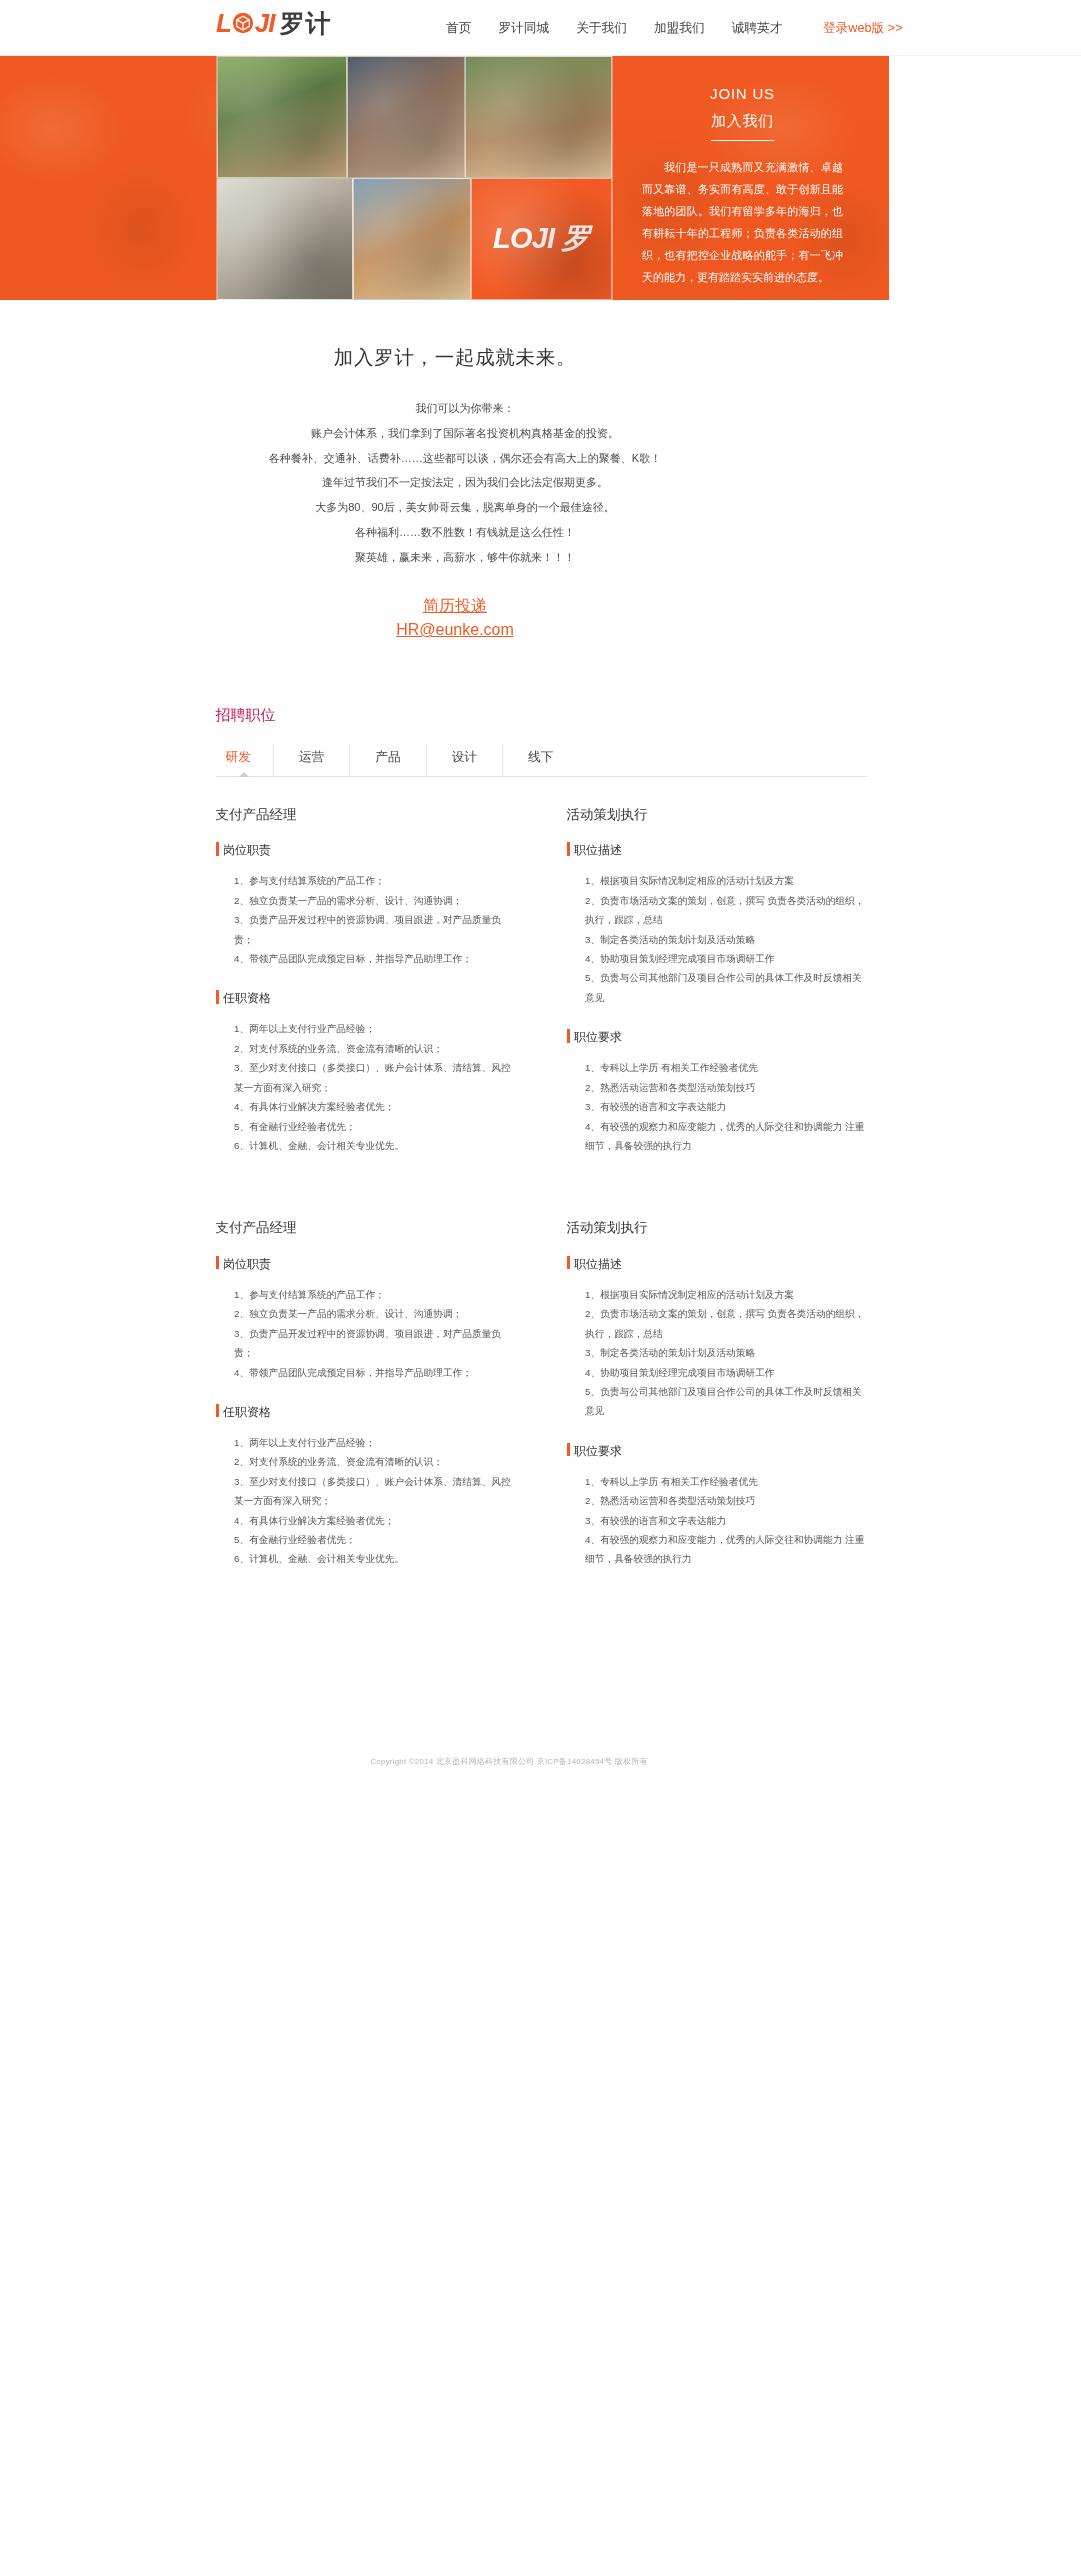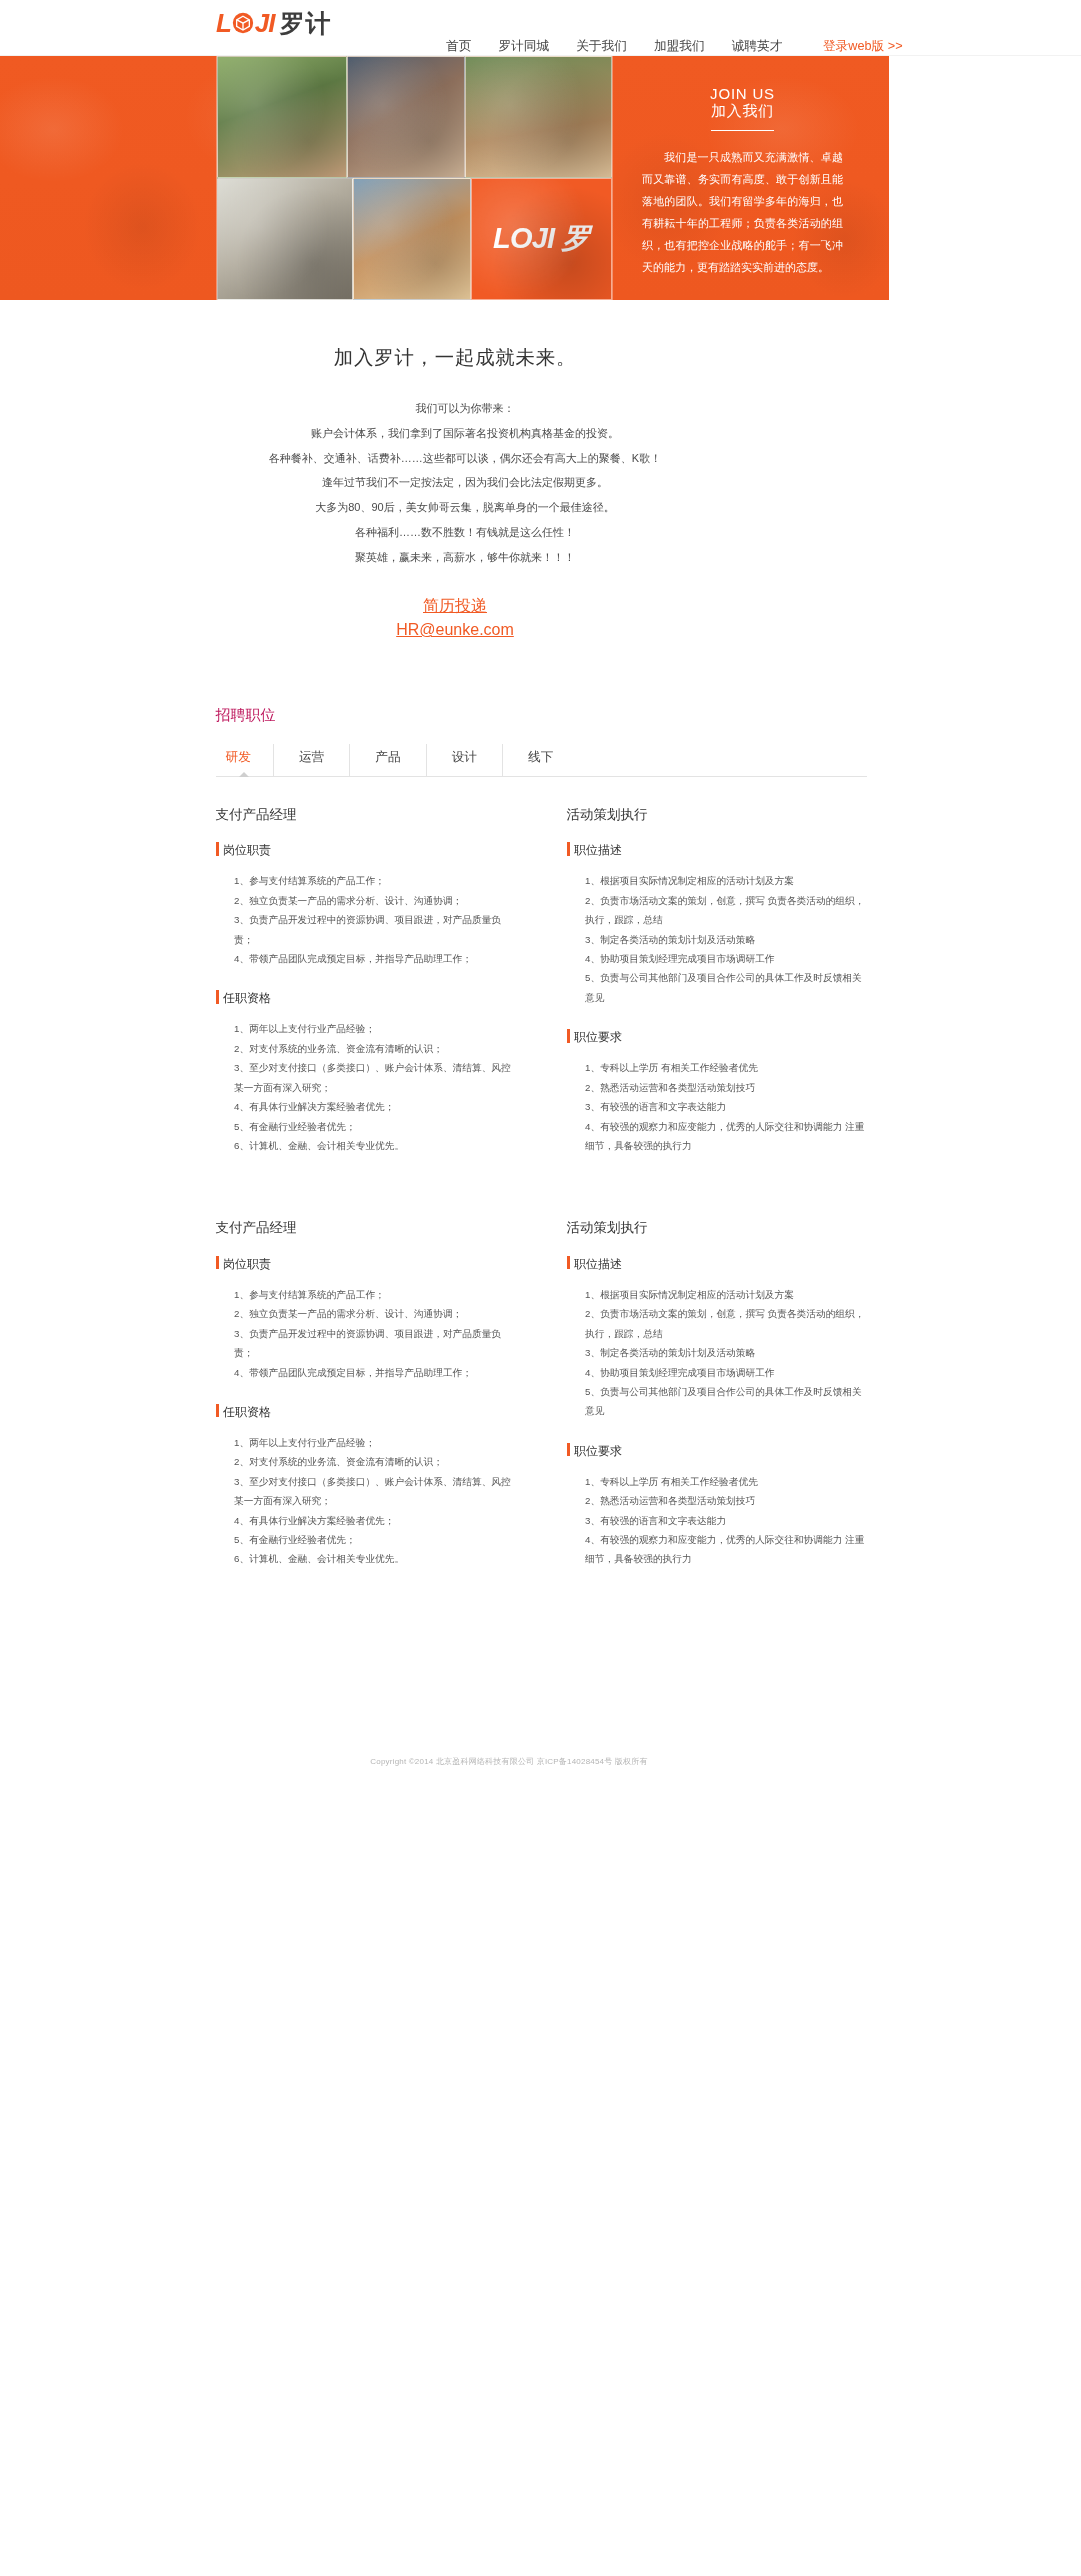--- a/index.html
+++ b/index.html
@@ -30,21 +30,21 @@
   }
   .logo-cube {
     display: inline-block; width: 22px; height: 22px;
     position: relative; margin: 0 0.8px;
   }
   .logo-cn {
     font-size: 25px; font-weight: bold; color: #3d3d3d;
     line-height: 1; letter-spacing: 0.8px;
   }
   .nav {
-    position: absolute; left: 446px; top: 18px; height: 56px;
+    position: absolute; left: 446px; top: 0; height: 56px;
     display: flex; align-items: center; gap: 27px;
   }
   .nav a {
     font-size: 12.7px; color: #444; text-decoration: none;
     white-space: nowrap;
   }
   .nav a.weblogin { color: #F15A24; margin-left: 13.5px; }
 
   
   .hero {
@@ -97,21 +97,21 @@
   .join-panel {
     flex: 1; padding: 29px 24px 0 29px;
     position: relative; z-index: 2;
   }
   .join-en {
     font-size: 15px; color: #ffffff; text-align: center;
     letter-spacing: 0.8px; font-weight: normal;
   }
   .join-cn {
     font-size: 15px; color: #ffffff; text-align: center;
-    margin-top: 0; letter-spacing: 0.8px;
+    margin-top: 10px; letter-spacing: 0.8px;
   }
   .join-rule {
     width: 63px; height: 1.7px; background: #ffffff;
     margin: 8.5px auto 15px auto;
   }
   .join-desc {
     font-size: 11px; line-height: 2.0; color: #ffffff;
     text-align: justify; text-indent: 2em;
   }
 

